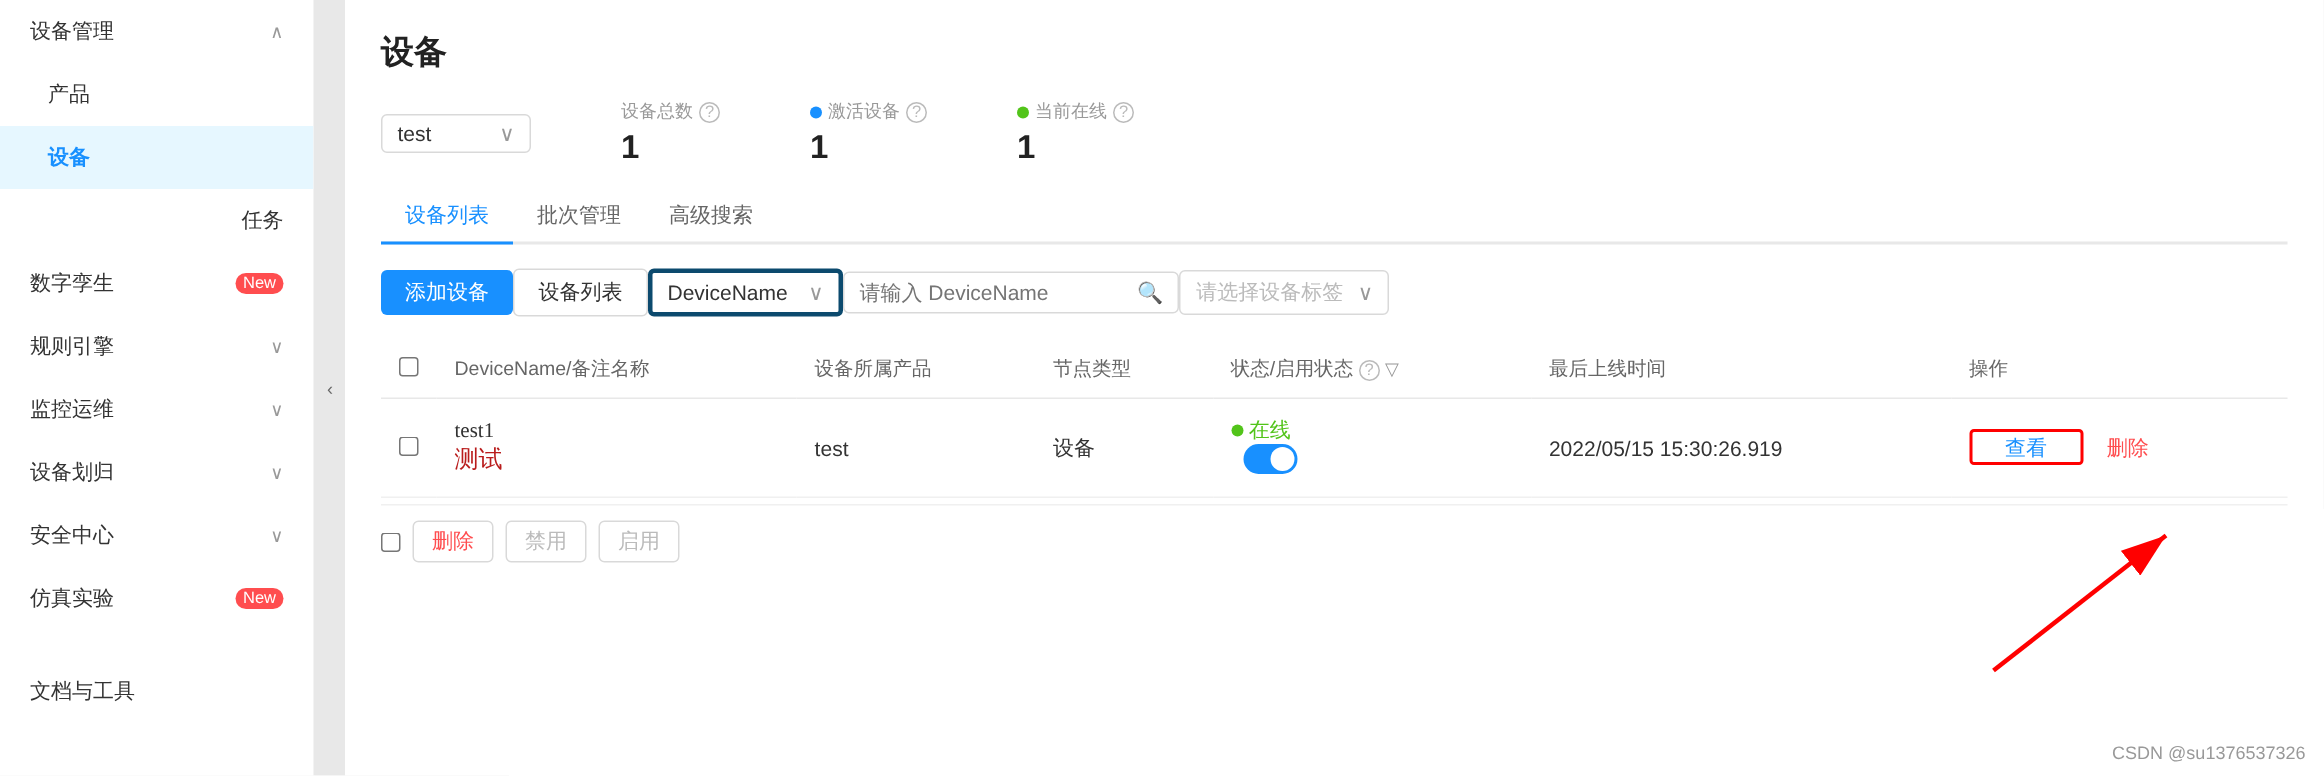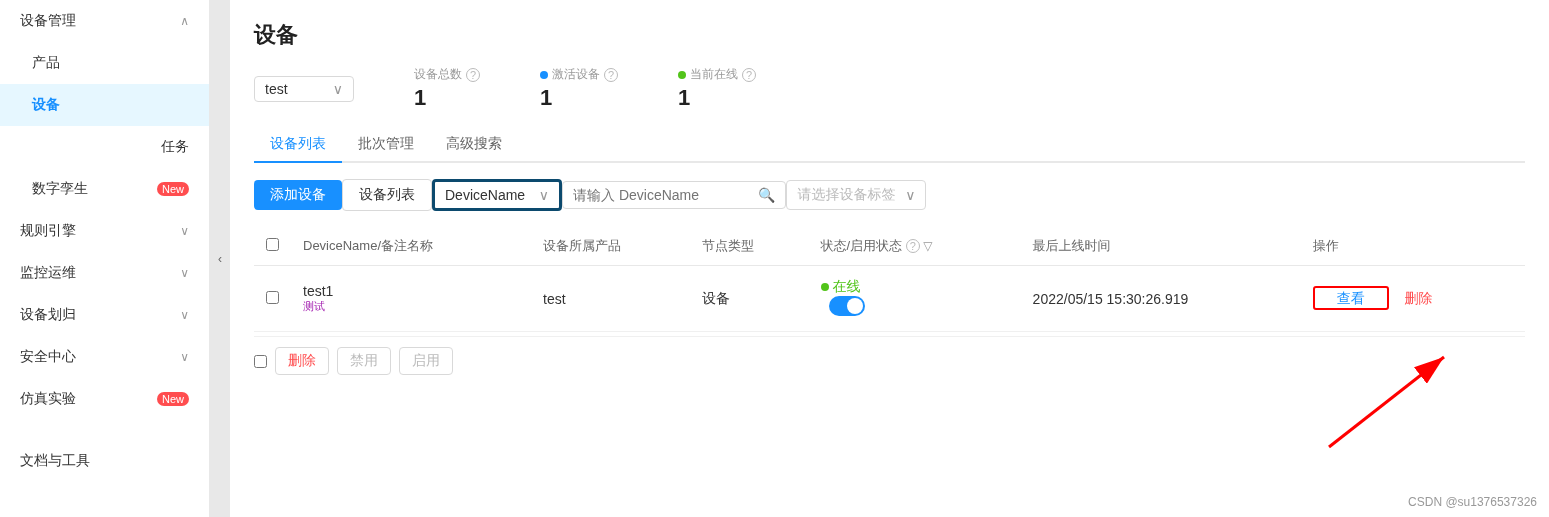--- a/index.html
+++ b/index.html
@@ -45,22 +45,22 @@
     .search-icon-span { color: #bbb; margin-left: 4px; }
     .tag-select { display: flex; align-items: center; border: 1px solid #d9d9d9; border-radius: 4px; padding: 5px 10px; background: #fff; cursor: pointer; min-width: 140px; justify-content: space-between; }
 
     
     .table-container { width: 100%; }
     table { width: 100%; border-collapse: collapse; }
     thead tr { border-bottom: 1px solid #e8e8e8; }
     th { text-align: left; padding: 10px 12px; font-weight: 500; color: #666; font-size: 13px; }
     td { padding: 12px 12px; font-size: 14px; border-bottom: 1px solid #f0f0f0; vertical-align: middle; }
     .checkbox-cell { width: 32px; }
-    .device-name-main { color: #333; font-weight: 500; }
-    .device-name-sub { color: #a21caf; font-size: 11px; }
+    .device-name-main { color: #333; font-weight: 500; font-family: Liberation Serif, serif; }
+    .device-name-sub { color: #b91c1c; font-size: 16px; }
     .status-online { color: #52c41a; display: flex; align-items: center; gap: 4px; }
     .status-dot { width: 8px; height: 8px; border-radius: 50%; background: #52c41a; display: inline-block; }
     .toggle { width: 36px; height: 20px; background: #1890ff; border-radius: 10px; position: relative; display: inline-block; margin-left: 8px; cursor: pointer; }
     .toggle::after { content: ''; position: absolute; width: 16px; height: 16px; background: #fff; border-radius: 50%; top: 2px; right: 2px; }
     .action-link { color: #1890ff; cursor: pointer; font-size: 14px; text-decoration: none; }
     .action-link.highlighted { border: 2px solid red; padding: 2px 22px; border-radius: 3px; }
     .action-delete { color: #ff4d4f; cursor: pointer; margin-left: 12px; }
 
     
     .table-footer { display: flex; align-items: center; gap: 8px; padding: 10px 0; border-top: 1px solid #f0f0f0; margin-top: 4px; }
@@ -91,21 +91,21 @@
   </div>
   <div class="sidebar-item" style="padding-left:32px;">
     <span>产品</span>
   </div>
   <div class="sidebar-item active" style="padding-left:32px;">
     <span>设备</span>
   </div>
   <div class="sidebar-item" style="padding-left:32px;justify-content:flex-end;">
     <span>任务</span>
   </div>
-  <div class="sidebar-item" style="padding-left:32px;">
+  <div class="sidebar-item" style="padding-left:20px;">
     <span>数字孪生</span>
     <span class="sidebar-badge">New</span>
   </div>
   <div class="sidebar-item">
     <span>规则引擎</span>
     <span class="chevron">∨</span>
   </div>
   <div class="sidebar-item">
     <span>监控运维</span>
     <span class="chevron">∨</span>

